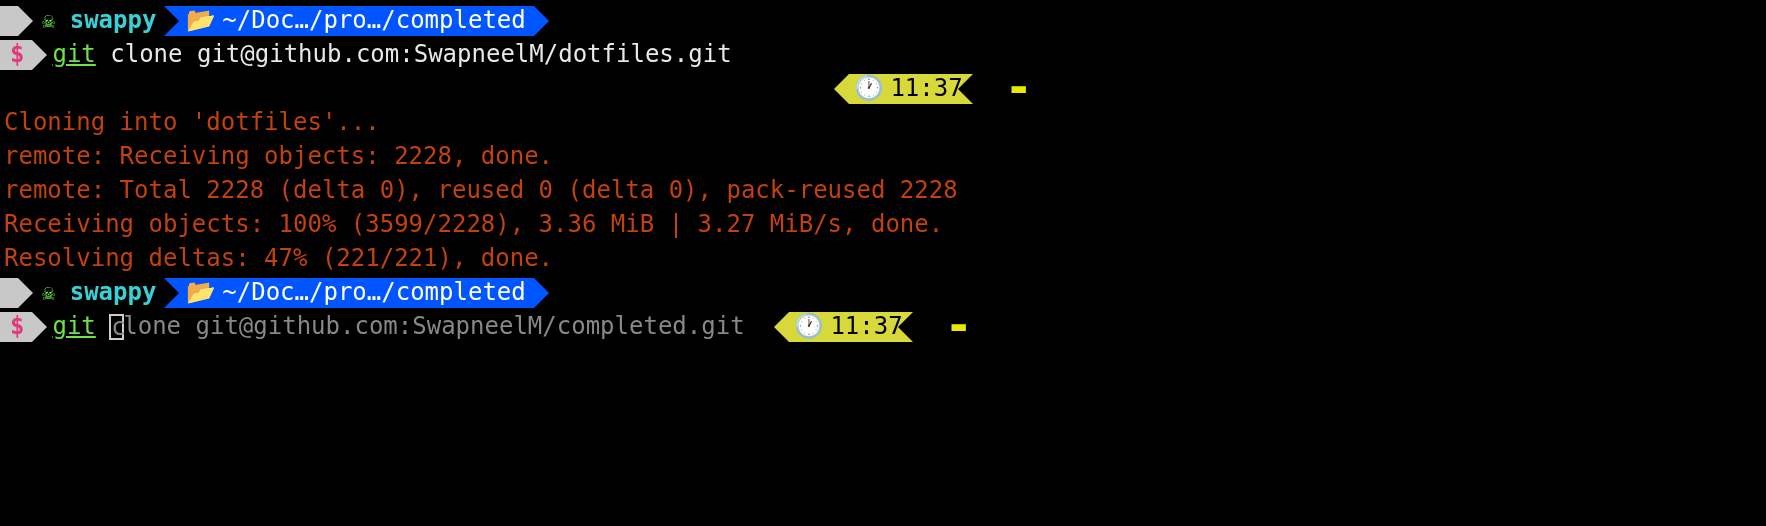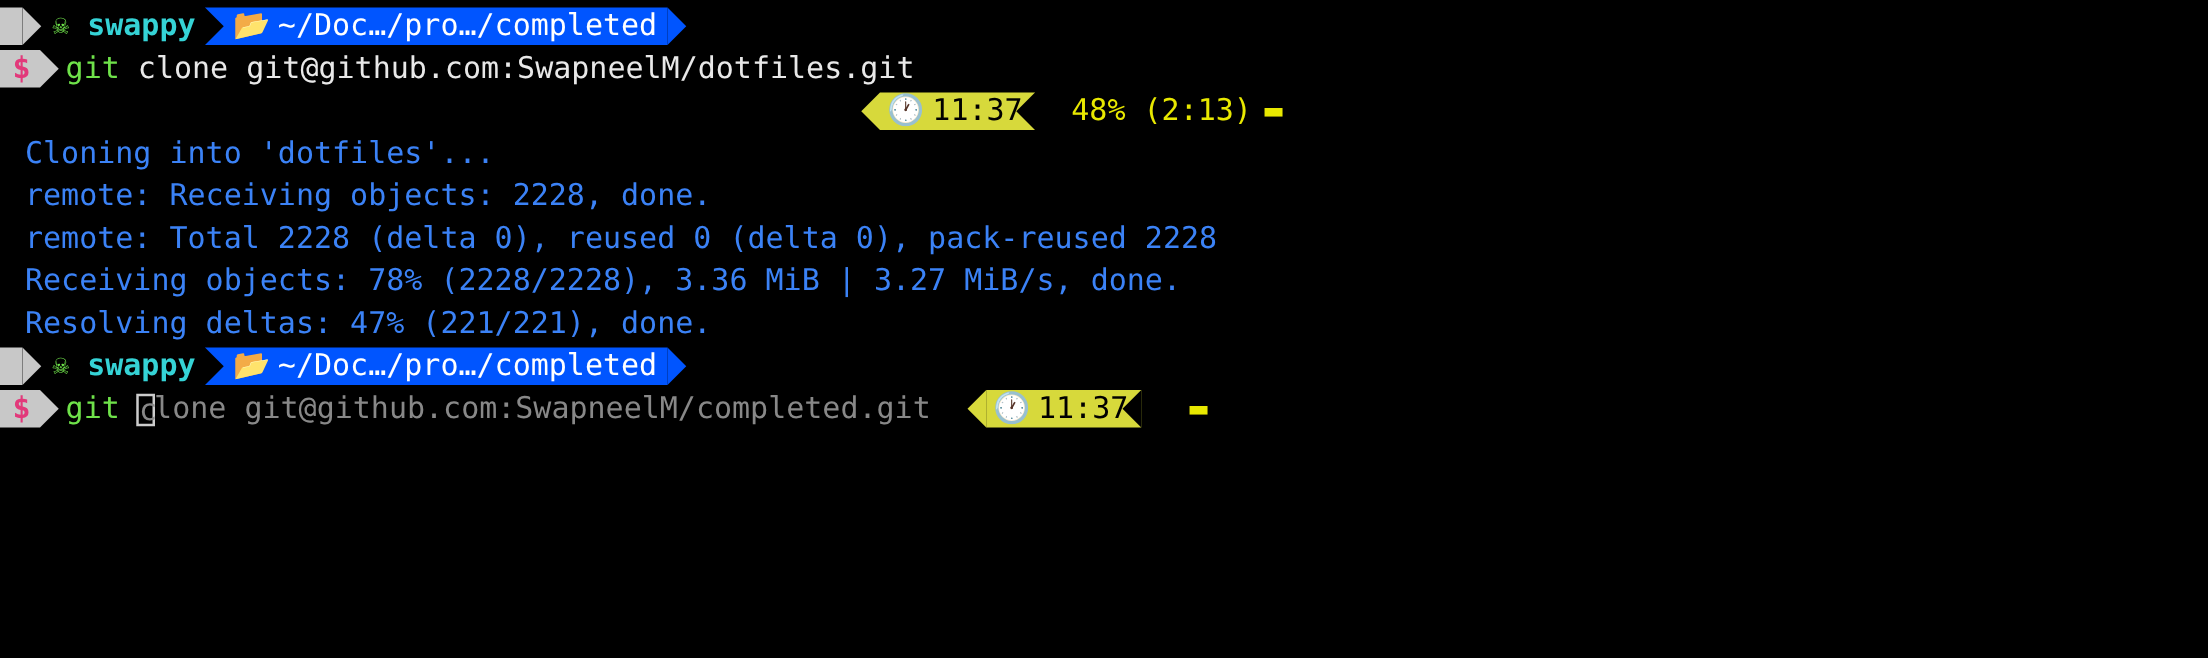--- a/index.html
+++ b/index.html
@@ -68,27 +68,27 @@
       border-bottom: 15px solid transparent;
     }
     .rseg-yellow { background: #d7d93b; color: #000; }
     .rseg-yellow::before { border-right-color: #d7d93b; }
     
     .apple { color: #fff; font-size: 22px; }
     .skull { color: #6fe24a; font-size: 22px; margin-left: 6px; }
     .user { color: #35d3d6; font-weight: bold; text-align: right; }
     .folder-icon { color: #fff; margin-right: 6px; }
     .dollar { color: #e2397b; font-weight: bold; }
-    .git { color: #6fe24a; }
+    .git { color: #6fe24a; text-decoration: underline; }
     .cmd { color: #e8e8e8; }
     .arg-dim { color: #888; }
     .pct { color: #e8e800; }
     .battery { color: #e8e800; margin-left: 10px; }
     .clock { font-weight: bold; margin-right: 6px; }
-    .output { color: #3b82f6; padding-left: 20px; }
+    .output { color: #c2410c; padding-left: 4px; }
     .gap { display: inline-block; width: 20px; }
     .spacer { flex: 1; }
     .cursor-box {
       display: inline-block;
       border: 2px solid #ccc;
       width: 15px;
       height: 26px;
       margin: 0 -1px;
       vertical-align: middle;
       text-align: center;
@@ -122,29 +122,28 @@
   <span class="cmd"> clone git@github.com:SwapneelM/dotfiles.git</span>
 </div>
 
 <div class="line">
   <span class="spacer"></span>
   <span class="rseg rseg-yellow">
     <span class="clock">🕐</span>
     <span>11:37</span>
   </span>
   <span>&nbsp;&nbsp;</span>
-  <span class="pct">48% (2:13)</span>
   <span class="battery">▬</span>
   <span style="width:740px"></span>
 </div>
 
 <div class="line output">Cloning into 'dotfiles'...</div>
 <div class="line output">remote: Receiving objects: 2228, done.</div>
 <div class="line output">remote: Total 2228 (delta 0), reused 0 (delta 0), pack-reused 2228</div>
-<div class="line output">Receiving objects: 78% (2228/2228), 3.36 MiB | 3.27 MiB/s, done.</div>
+<div class="line output">Receiving objects: 100% (3599/2228), 3.36 MiB | 3.27 MiB/s, done.</div>
 <div class="line output">Resolving deltas: 47% (221/221), done.</div>
 
 <div class="line">
   <span class="seg seg-gray">
     <span class="apple"></span>
   </span>
   <span class="seg seg-black">
     <span class="skull">☠</span>
     <span>&nbsp;</span>
     <span class="user">swappy</span>

